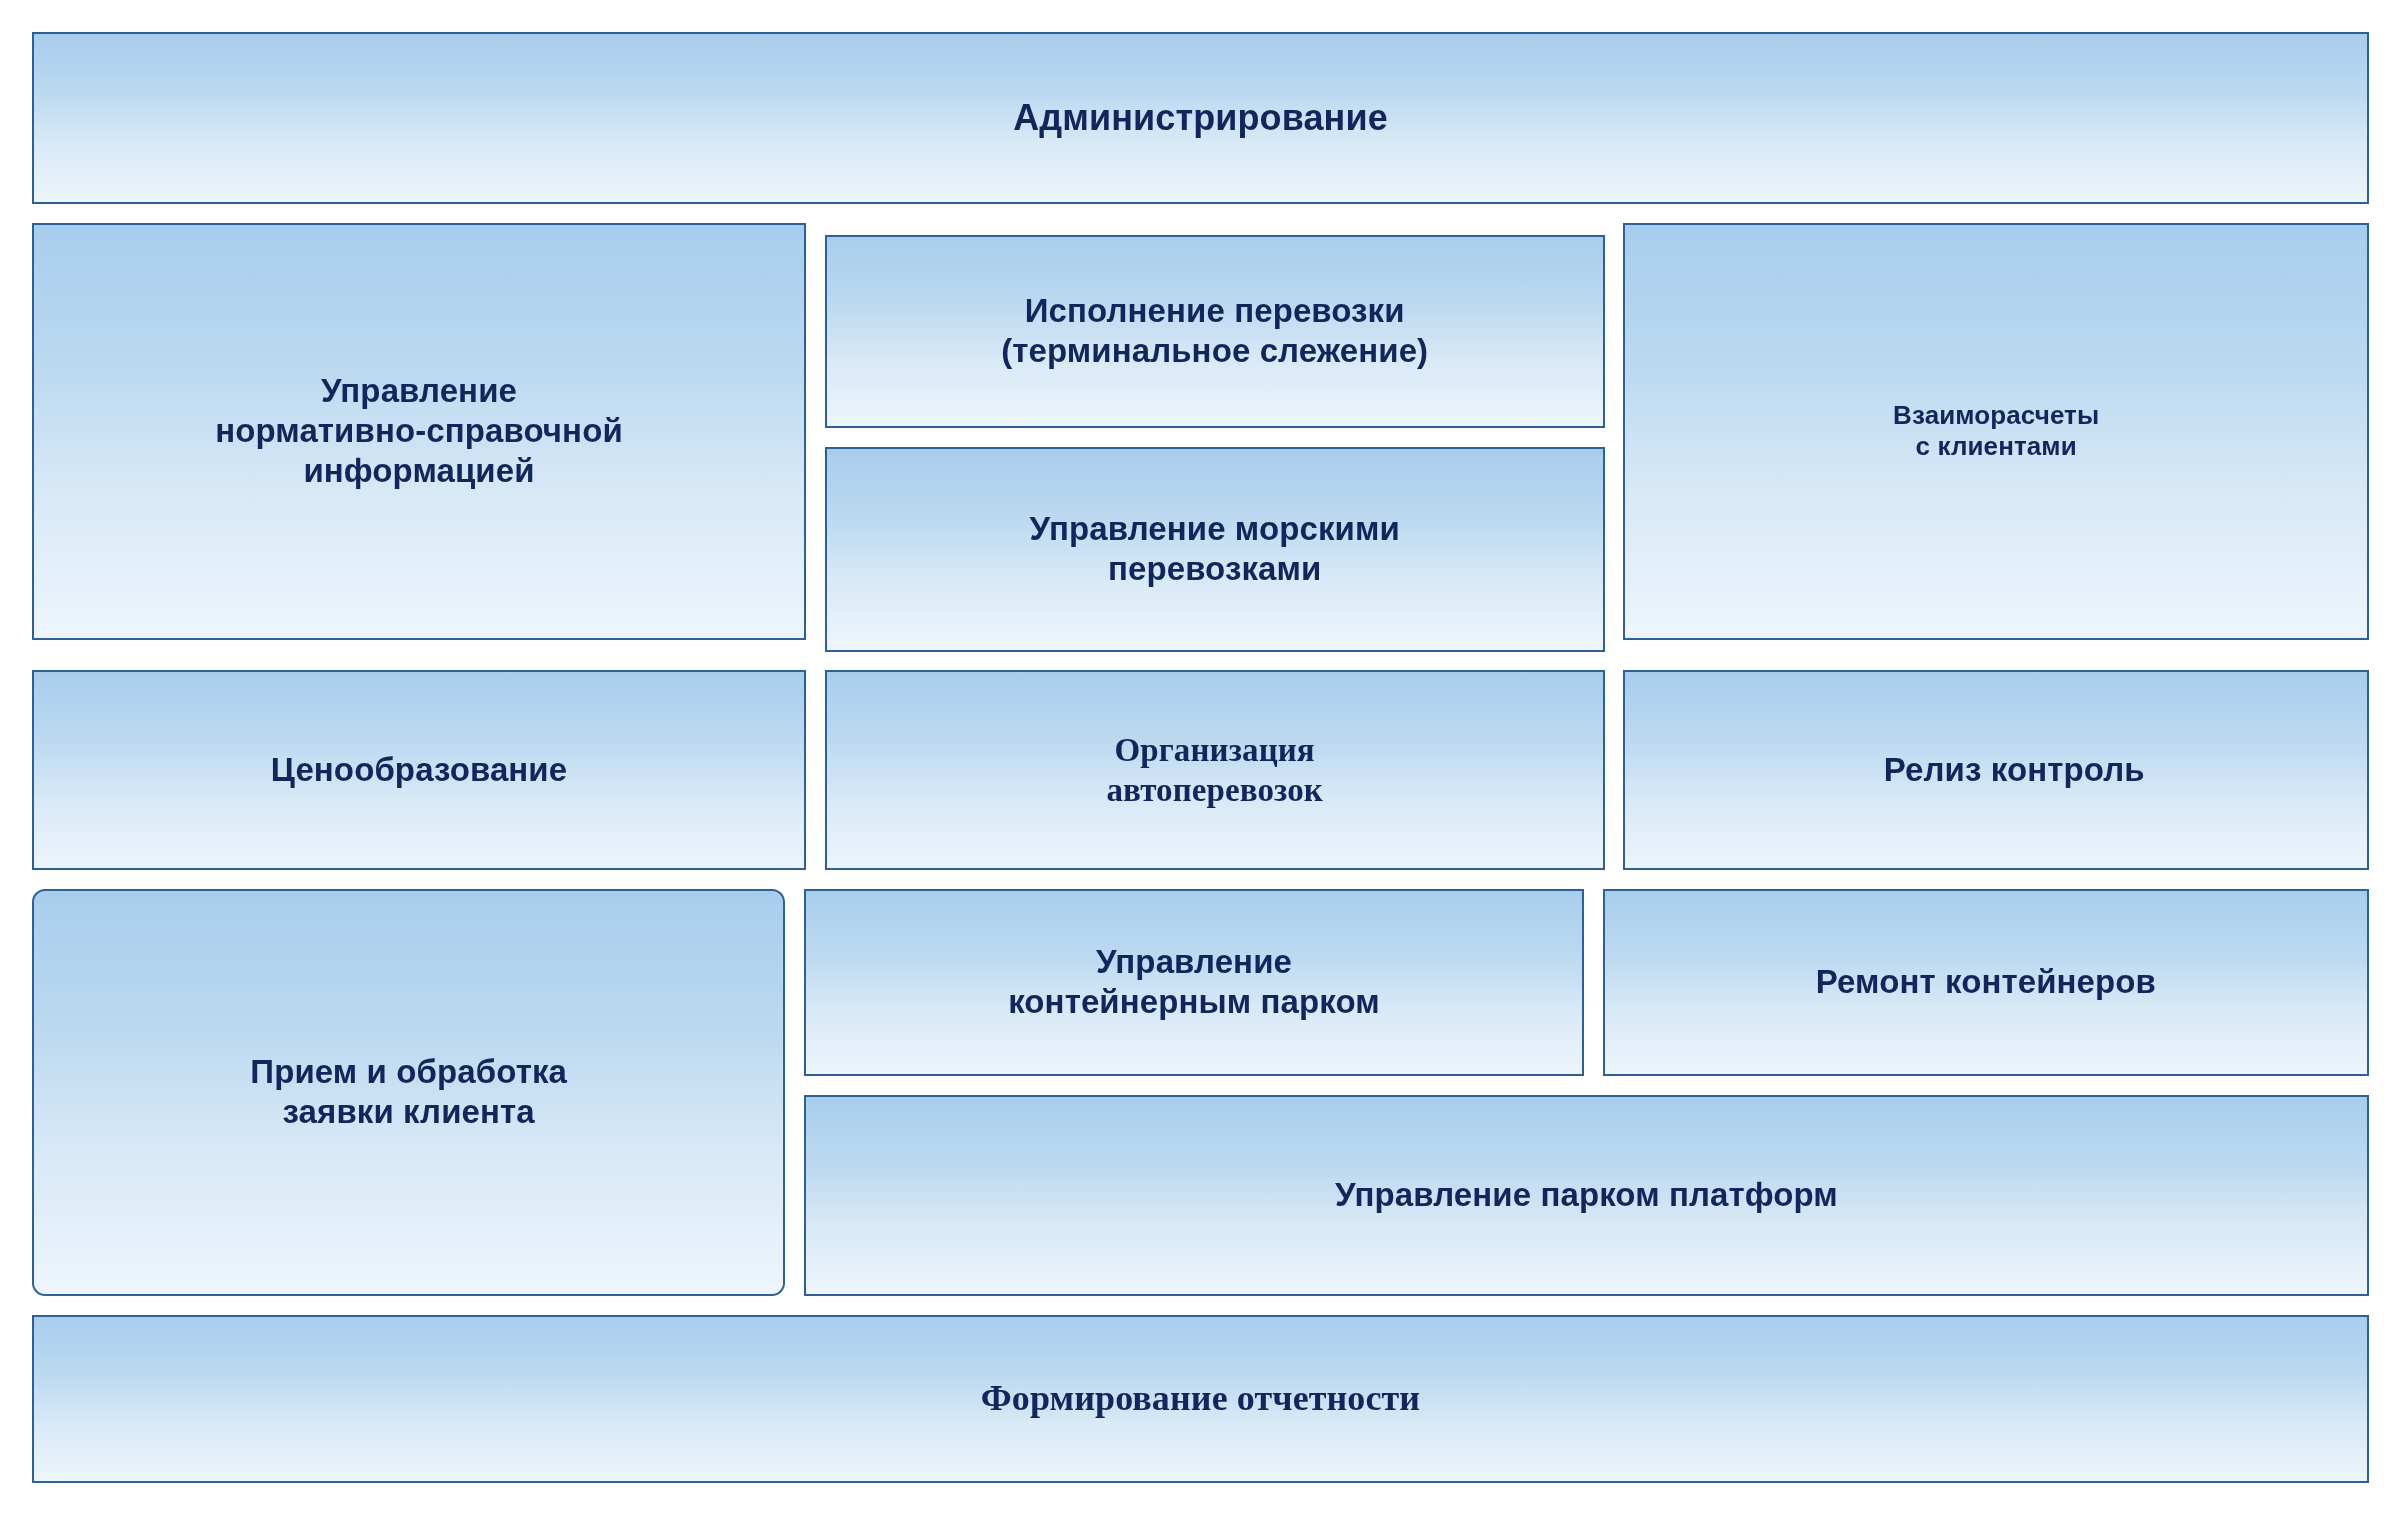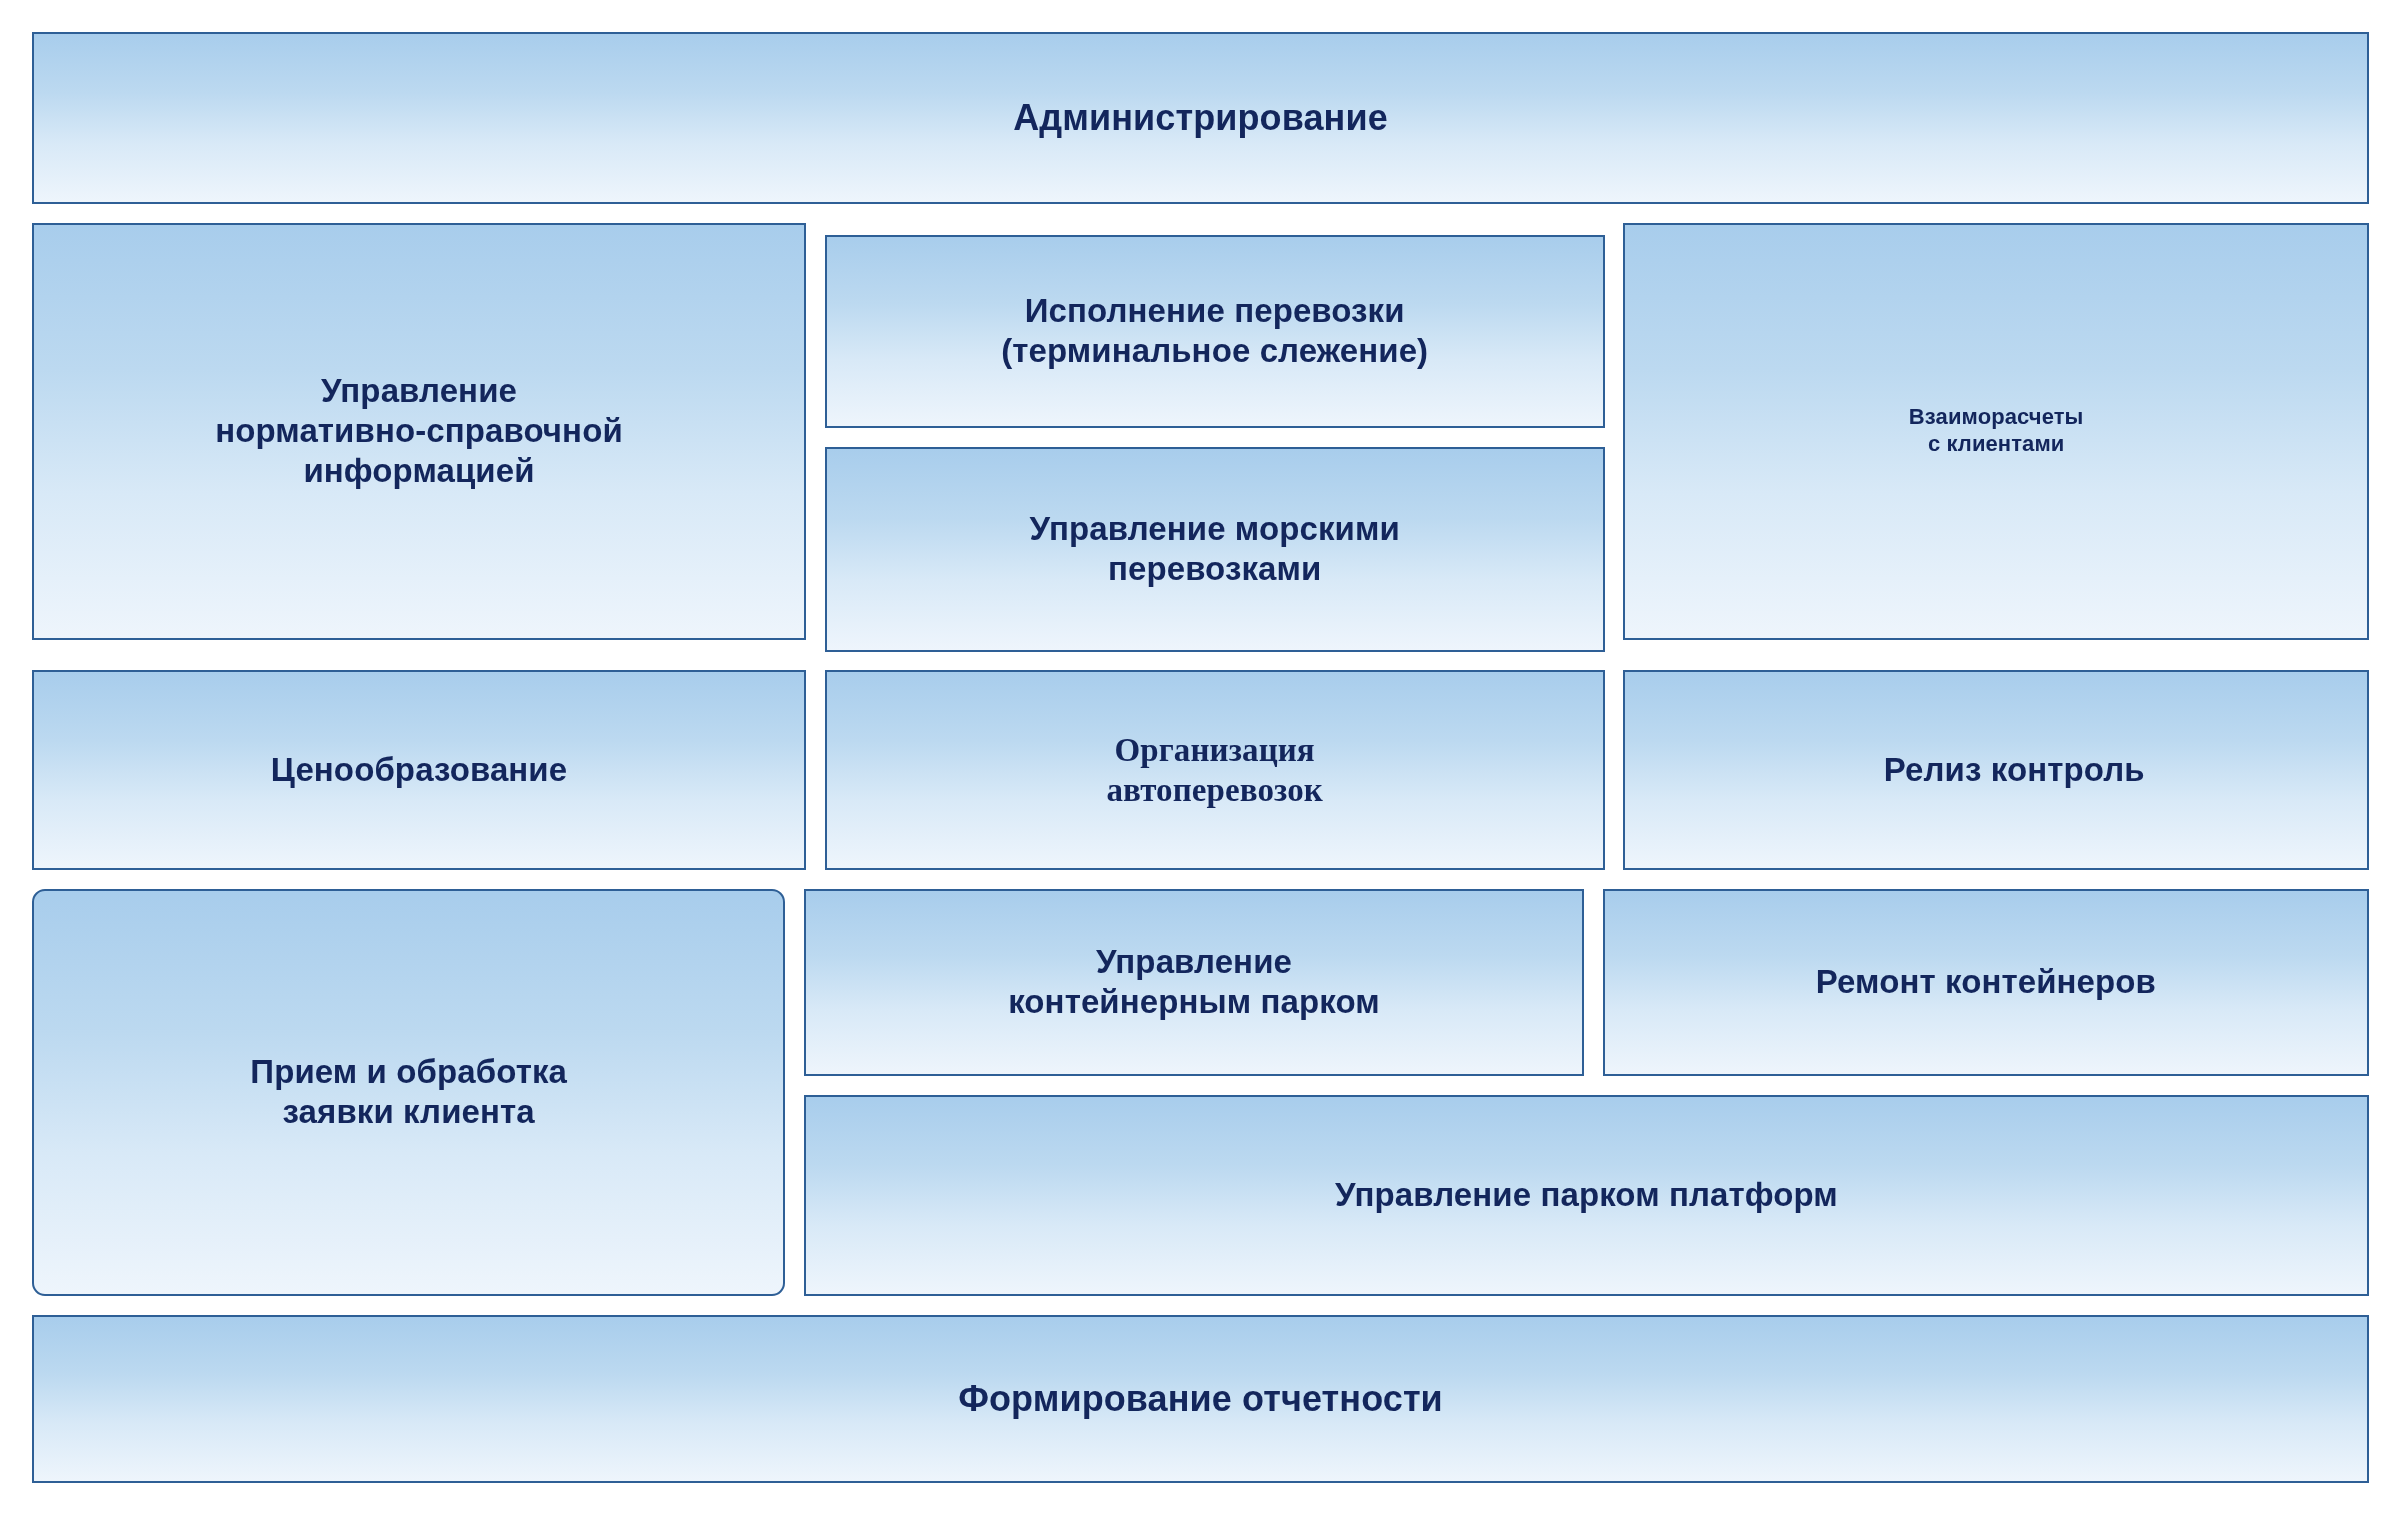--- a/index.html
+++ b/index.html
@@ -44,26 +44,26 @@
     display: flex;
     gap: 18.7px;
   }
 
   
   .col-left   { width: 774px; display: flex; flex-direction: column; gap: 18.7px; }
   .col-mid    { width: 780px; display: flex; flex-direction: column; gap: 18.7px; }
   .col-right  { flex: 1; display: flex; flex-direction: column; gap: 18.7px; }
 
   .band-top    { height: 187px; font-size: 36px; }
-  .band-bottom { height: 183px; font-size: 36px; }
+  .band-bottom { height: 183px; font-size: 36px; font-family: Liberation Serif, serif; }
 
   .h-nsi       { height: 417px; font-size: 33px; }
   .h-exec      { height: 193px; font-size: 33px; margin-top: 12px; }
   .h-sea       { height: 205px; font-size: 33px; }
-  .h-settle    { height: 417px; font-size: 22px; }
+  .h-settle    { height: 417px; font-size: 26px; }
 
   .h-pricing   { height: 200px; font-size: 33px; }
   .h-auto      { height: 200px; font-size: 33px; font-family: Liberation Serif, serif; }
   .h-release   { height: 200px; font-size: 33px; padding-left: 36px; }
 
   .h-claim     { height: 407px; font-size: 33px; border-radius: 13px; }
   .h-contpark  { height: 187px; font-size: 33px; }
   .h-repair    { height: 187px; font-size: 33px; }
   .h-platform  { height: 201px; font-size: 33px; }
 

